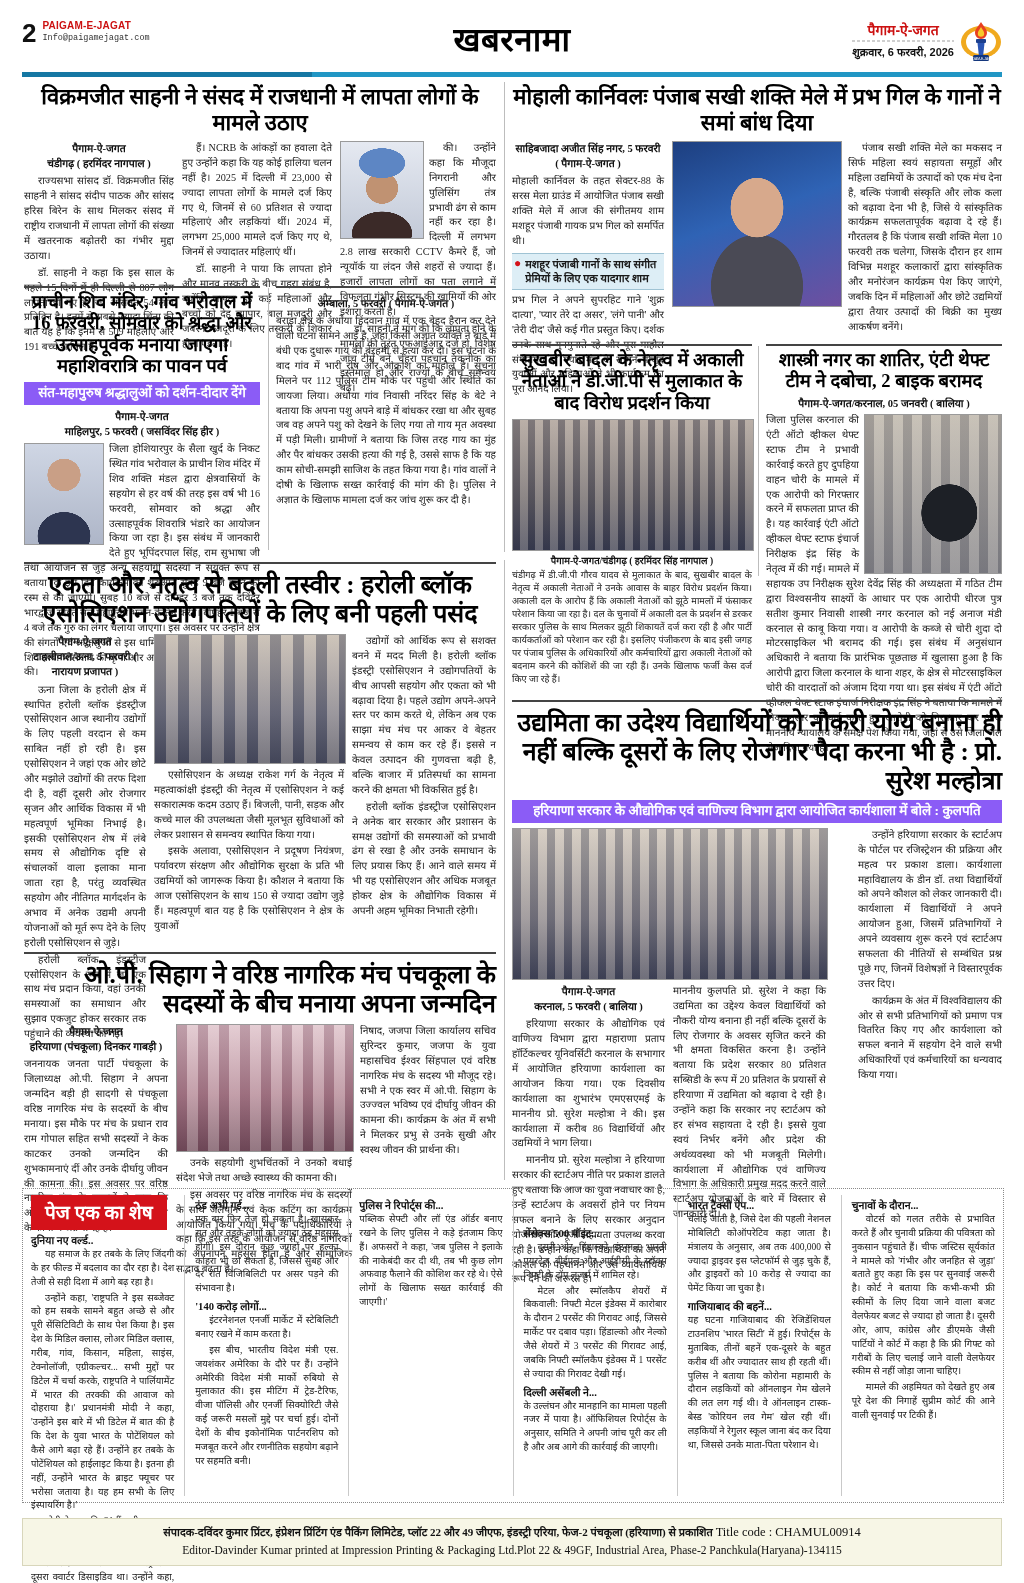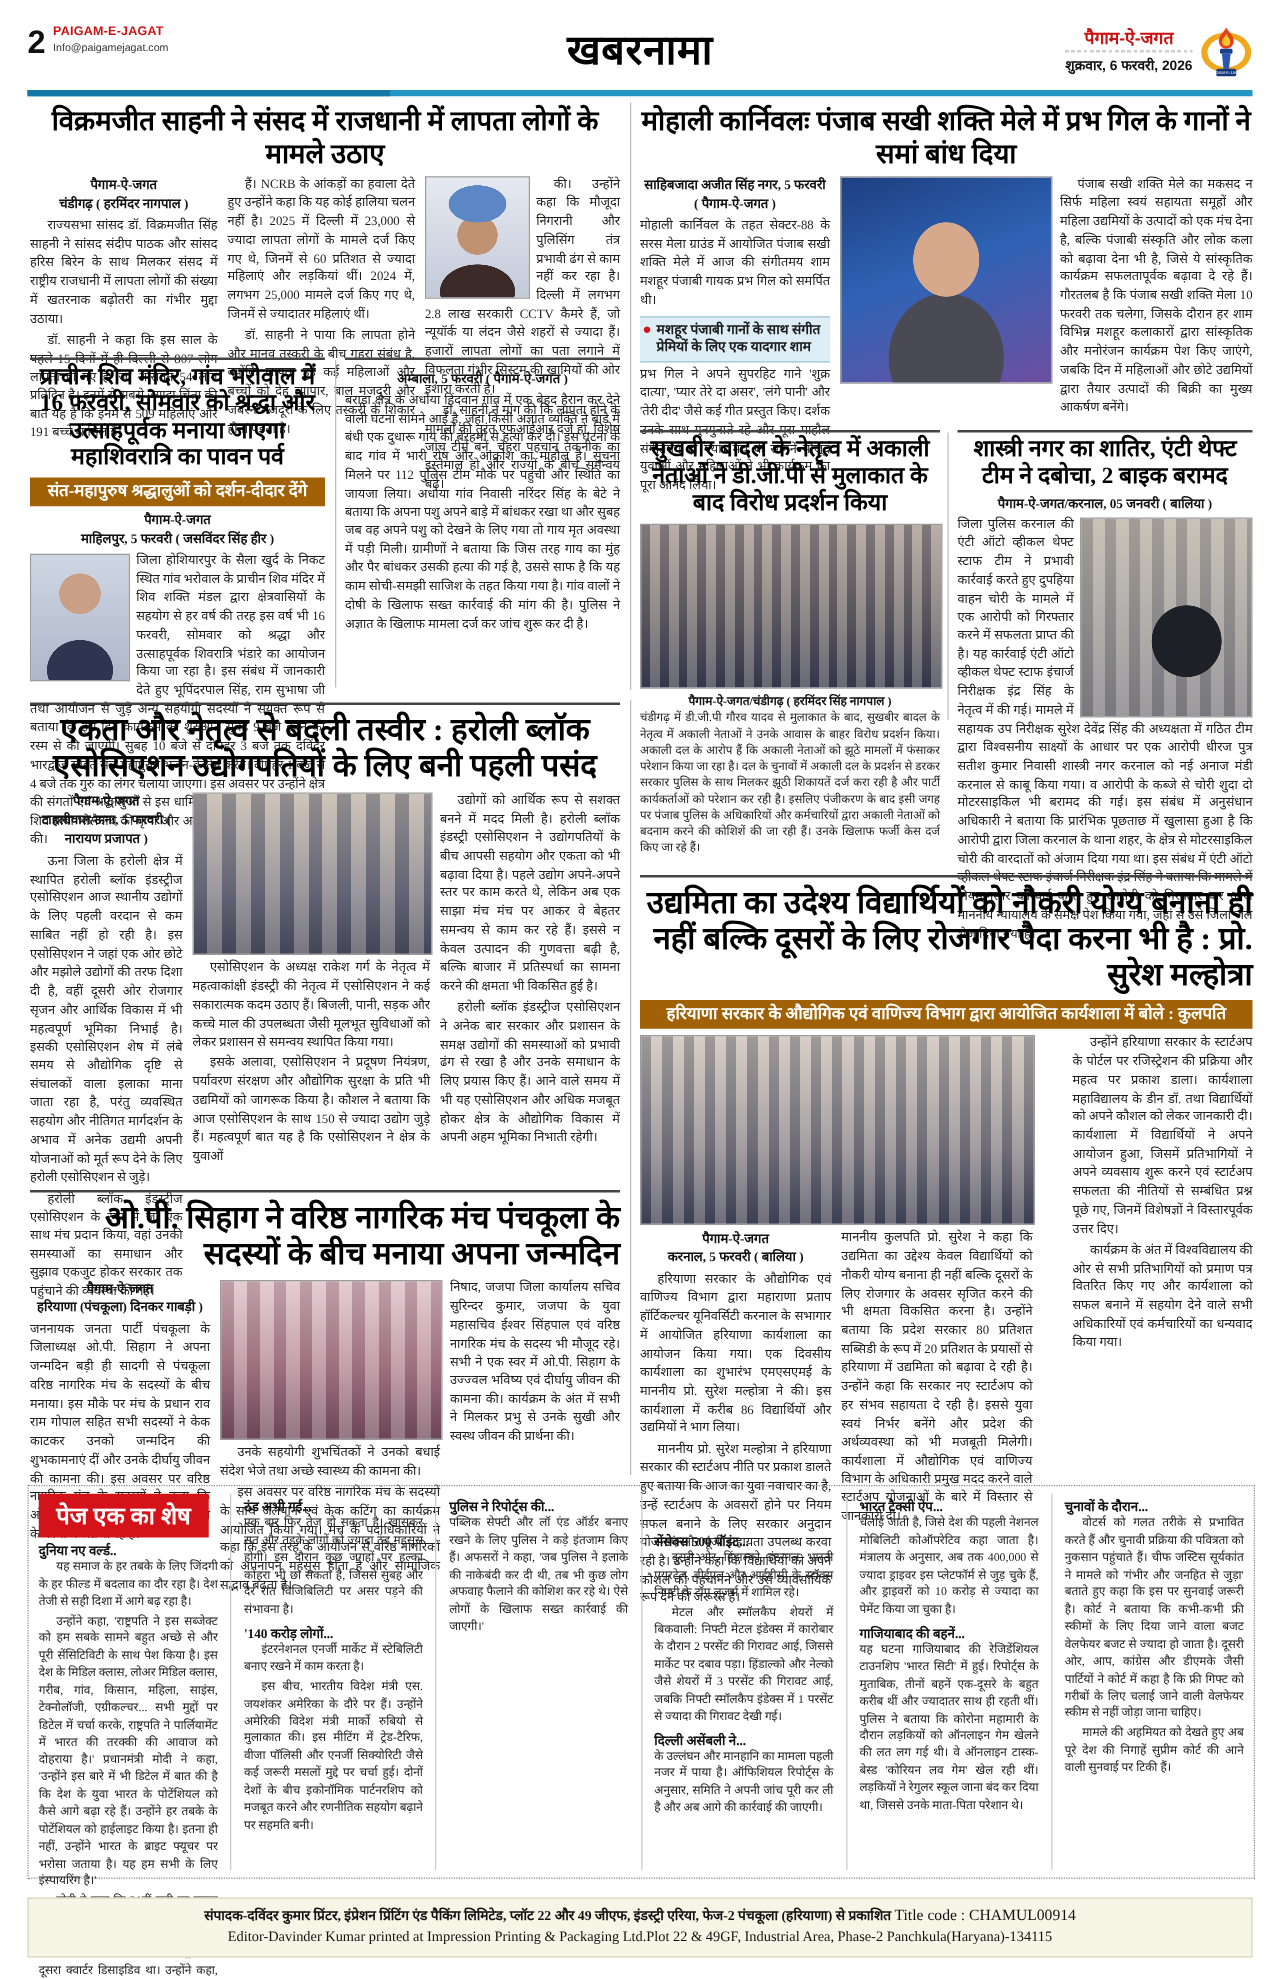--- a/index.html
+++ b/index.html
@@ -9,39 +9,39 @@
     font-family:"Liberation Serif","DejaVu Serif",serif;
     color:#1a1a1a;
   }
   .page{position:absolute;inset:0;padding:0;}
 
   
   .masthead{position:absolute;left:22px;top:18px;width:980px;height:52px;}
   .mh-left{position:absolute;left:0;top:2px;display:flex;align-items:flex-start;gap:6px;}
   .pageno{font-family:"Liberation Sans",sans-serif;font-weight:bold;font-size:26px;color:#111;line-height:1;}
   .mh-brand{display:block;font-family:"Liberation Sans",sans-serif;font-weight:bold;font-size:10px;color:#cc1111;letter-spacing:.2px;}
-  .mh-mail{display:block;font-family:Liberation Sans, sans-serif;font-size:8.5px;color:#333;margin-top:2px;}
+  .mh-mail{display:block;font-family:Liberation Mono, monospace;font-size:8.5px;color:#333;margin-top:2px;}
   .mh-center{position:absolute;left:0;right:0;top:-2px;text-align:center;
     font-family:"Liberation Serif",serif;font-weight:bold;font-size:33px;letter-spacing:.5px;color:#000;}
   .mh-right{position:absolute;right:0;top:0;display:flex;align-items:center;gap:6px;}
   .mh-rblock{text-align:center;}
   .mh-logo-text{font-family:"Liberation Sans",sans-serif;font-weight:bold;font-size:14px;color:#cc1111;line-height:1.1;}
   .mh-dotrule{height:2px;background:repeating-linear-gradient(90deg,#cfcfcf 0 3px,transparent 3px 5px);margin:2px 0 2px;}
   .mh-date{font-family:"Liberation Sans",sans-serif;font-weight:bold;font-size:11px;color:#111;}
   .torch{width:42px;height:46px;position:relative;}
 
   .mh-rule{position:absolute;left:22px;top:72px;width:980px;height:5px;background:#2196c4;}
   .mh-rule:after{content:"";position:absolute;left:0;top:0;width:290px;height:5px;background:#1577a3;}
 
   
   .hl{font-family:"Liberation Serif",serif;font-weight:bold;color:#000;line-height:1.16;}
   .hl-xl{font-size:22px;}
   .hl-lg{font-size:25px;}
   .hl-md{font-size:18.5px;}
-  .redbar{background:#a16207;color:#fff;font-weight:bold;font-size:13.5px;
+  .redbar{background:#8b5cf6;color:#fff;font-weight:bold;font-size:13.5px;
     padding:3px 6px;line-height:1.25;}
   .byline{text-align:center;font-weight:bold;font-size:10.5px;line-height:1.45;color:#111;}
   .dateline{text-align:center;font-weight:bold;font-size:10.5px;line-height:1.45;color:#111;}
   .body-txt{font-size:10.2px;line-height:1.46;text-align:justify;color:#1c1c1c;
     hyphens:auto;}
   .body-txt p{margin:0 0 2px;text-indent:14px;}
   .cap{font-size:9.3px;line-height:1.4;text-align:justify;color:#1c1c1c;}
   .cap-b{text-align:center;font-weight:bold;font-size:9.6px;color:#111;}
   .vline{position:absolute;width:1px;background:#bdbdbd;}
   .hline2{position:absolute;height:2px;background:#444;}

